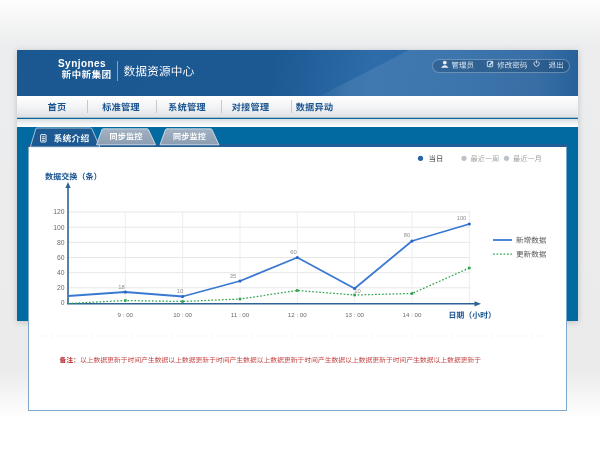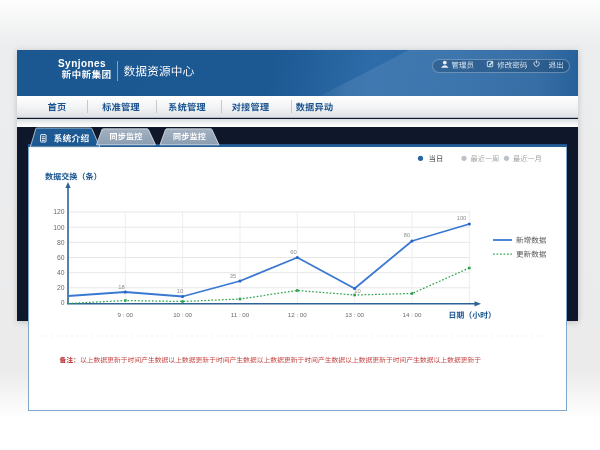--- a/index.html
+++ b/index.html
@@ -1,19 +1,19 @@
 <!DOCTYPE html>
 <html><head><meta charset="utf-8">
 <style>
 * { margin:0; padding:0; box-sizing:border-box; }
 html,body { width:600px; height:450px; overflow:hidden;
   font-family:"Liberation Sans", sans-serif;
   background:linear-gradient(180deg,#fdfdfd 0px,#ecedee 46px,#ebebec 370px,#ffffff 418px,#ffffff 450px); }
 .page { position:absolute; left:17px; top:50px; width:561px; height:271px;
-  background:#0f172a; box-shadow:0 1px 6px rgba(90,90,90,.30); }
+  background:#0369a1; box-shadow:0 1px 6px rgba(90,90,90,.30); }
 .hdr { position:absolute; left:0; top:0; width:561px; height:46px;
   background:linear-gradient(100deg,#1b5790 0%,#1c5892 45%,#2d6ca9 63%,#2a68a5 78%,#215c97 100%); }
 .logo { position:absolute; left:41px; top:8px; color:#fff; font-size:10px;
   letter-spacing:0.45px; font-weight:bold; }
 .hsep { position:absolute; left:100px; top:11px; width:1px; height:20px; background:rgba(255,255,255,.45); }
 .shine { position:absolute; left:0; top:0; width:561px; height:46px;
   background:linear-gradient(to right, rgba(255,255,255,0) 285px, rgba(255,255,255,.09) 330px, rgba(255,255,255,.085) 520px, rgba(255,255,255,.03) 561px);
   clip-path:polygon(392px 0px, 561px 0px, 561px 46px, 303px 46px); }
 .pill { position:absolute; left:415px; top:9px; width:138px; height:13.5px;
   background:rgba(8,35,65,.22); border:1px solid rgba(200,220,240,.38); border-radius:8px; }

